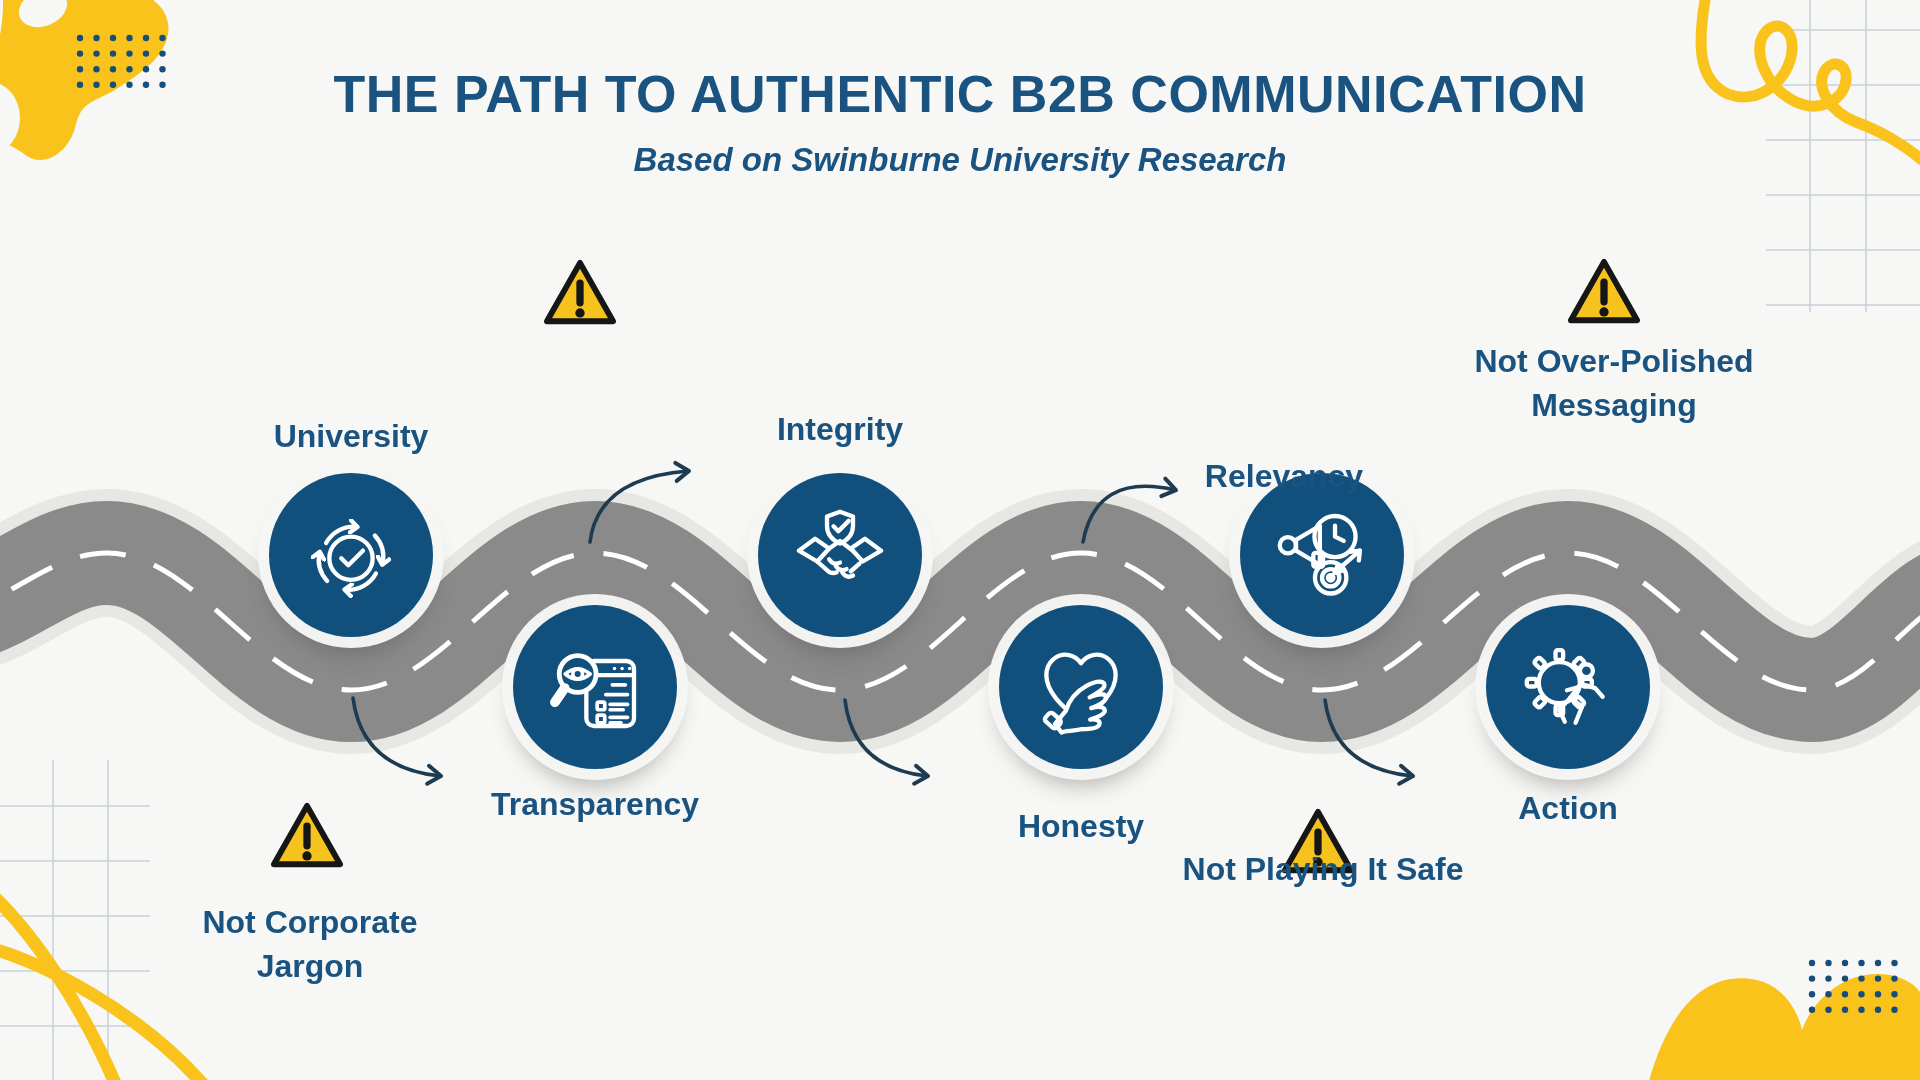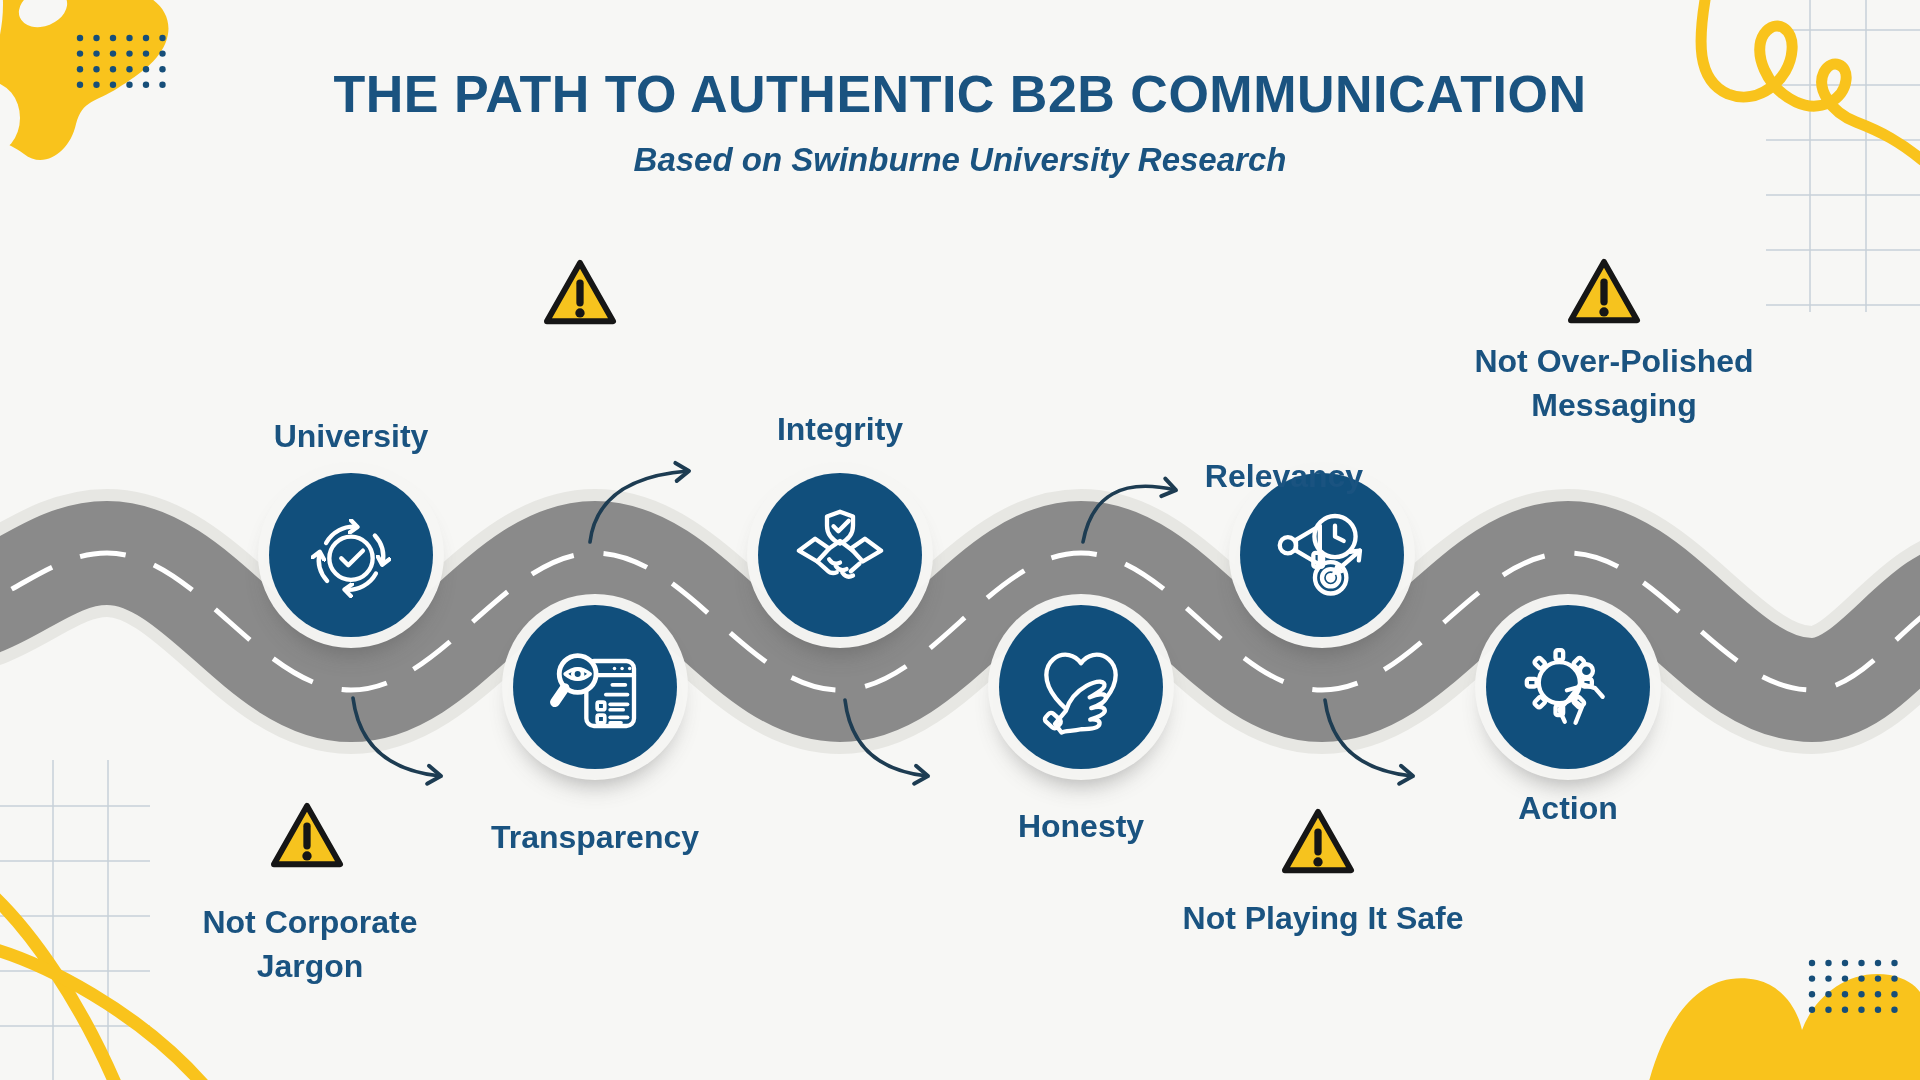--- a/index.html
+++ b/index.html
@@ -20,26 +20,26 @@
     box-shadow:0 0 0 11px rgba(246,246,244,.97), 0 16px 22px rgba(70,70,70,.38);
     display:flex;align-items:center;justify-content:center;}
   .circle svg{width:104px;height:104px;display:block;}
   .m-label,.w-label{position:absolute;width:320px;text-align:center;
     font-size:32px;font-weight:bold;color:var(--accent-blue);line-height:44px;}
   .tri{position:absolute;width:78px;height:72px;}
   .tri svg{width:100%;height:100%;display:block;}
   
   .c1{left:269px;top:473px;} .c2{left:513px;top:605px;} .c3{left:758px;top:473px;}
   .c4{left:999px;top:605px;} .c5{left:1240px;top:473px;} .c6{left:1486px;top:605px;}
-  .l1{left:191px;top:414px;} .l2{left:435px;top:815px;} .l3{left:680px;top:407px;}
+  .l1{left:191px;top:414px;} .l2{left:435px;top:782px;} .l3{left:680px;top:407px;}
   .l4{left:921px;top:804px;} .l5{left:1124px;top:414px;margin-top:40px;} .l6{left:1408px;top:786px;}
   
   .t1{left:541px;top:257px;} .t2{left:268px;top:800px;} .t3{left:1279px;top:806px;} .t4{left:1565px;top:256px;}
   .wl1{left:424px;top:339px;} .wl2{left:170px;top:884px;width:280px;margin-top:16px;}
-  .wl3{left:1163px;top:896px;} .wl4{left:1454px;top:339px;}
+  .wl3{left:1163px;top:847px;} .wl4{left:1454px;top:339px;}
 </style>
 </head>
 <body>
 
 <div class="stage">
 
   <svg class="bg" viewBox="0 0 1920 1080">
     <defs>
       <marker id="nav-arr" markerUnits="userSpaceOnUse" markerWidth="28" markerHeight="28" refX="18" refY="13" orient="auto">
         <path d="M6,4 L19,13 L6,22" fill="none" stroke="#1D3C52" stroke-width="4" stroke-linecap="round" stroke-linejoin="round"></path>

